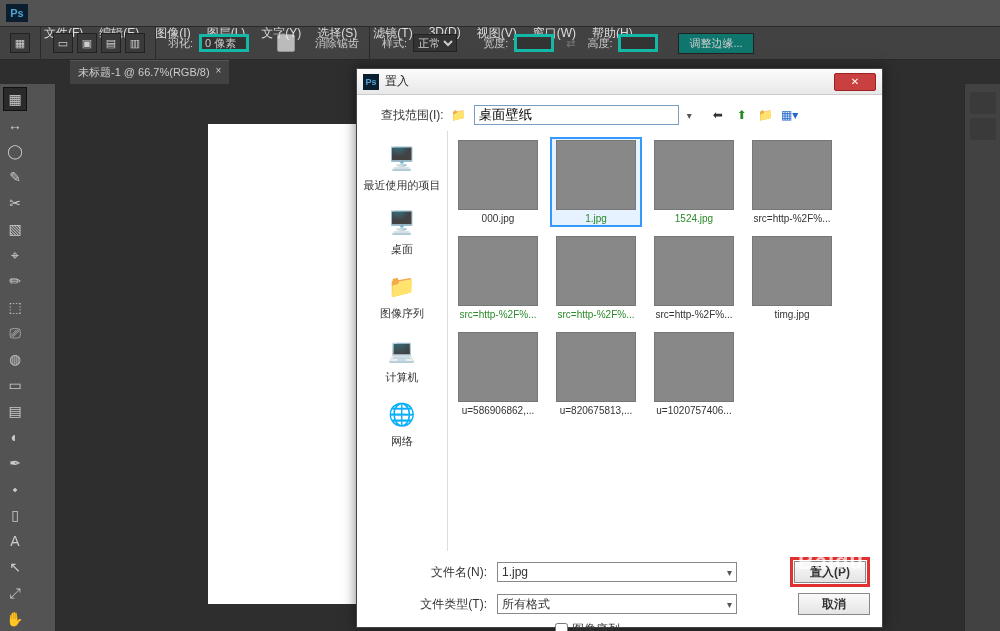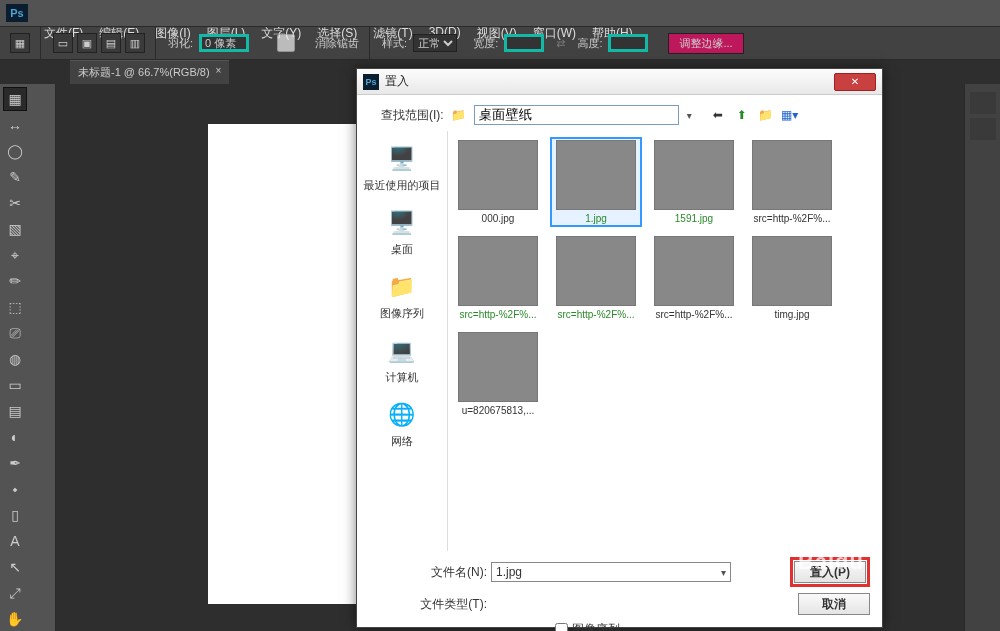--- a/index.html
+++ b/index.html
@@ -9,21 +9,21 @@
 .menubar { height: 26px; background: #535353; display: flex; align-items: center; padding-left: 6px; color: #ddd; font-size: 12px; }
 .ps-logo { width: 22px; height: 18px; background: #0a1e30; color: #4fa3d1; display: flex; align-items: center; justify-content: center; font-weight: bold; font-size: 11px; border: 1px solid #0a1e30; margin-right: 8px; }
 .menubar .menu-item { padding: 0 8px; cursor: pointer; }
 
 
 .optbar { height: 34px; background: #424242; border-top: 1px solid #2a2a2a; border-bottom: 1px solid #2a2a2a; display: flex; align-items: center; padding-left: 10px; color: #ccc; font-size: 11px; gap: 6px; }
 .optbar .icon-btn { width: 20px; height: 20px; border: 1px solid #222; background: #3a3a3a; display:flex; align-items:center; justify-content:center; }
 .optbar .group { display:flex; gap:4px; padding-right:10px; border-right:1px solid #2a2a2a; margin-right:6px; align-items:center; height:100%; }
 .optbar input { background:#333; border:3px solid #14b8a6; color:#ccc; width:50px; height:18px; font-size:11px; padding:6px 3px; }
 .optbar select { background:#333; border:1px solid #222; color:#ccc; height:18px; font-size:11px; }
-.optbar .wide-btn { background:#be185d; border:1px solid #222; padding:2px 10px; font-size:11px; color:#ccc; }
+.optbar .wide-btn { background:#0f766e; border:1px solid #222; padding:2px 10px; font-size:11px; color:#ccc; }
 
 
 .tabbar { height: 24px; background: #2e2e2e; display:flex; align-items:flex-end; padding-left:70px; }
 .doc-tab { background:#424242; color:#ccc; font-size:11px; padding:4px 8px; display:flex; align-items:flex-start; gap:6px; border-top:1px solid #555; }
 .doc-tab .close-x { font-size:10px; cursor:pointer; }
 
 
 .main { position:absolute; top:84px; left:0; right:0; bottom:0; background:#2e2e2e; }
 
 
@@ -58,21 +58,21 @@
 
 .dlg-files { flex:1; overflow:auto; padding:6px 0 6px 4px; display:flex; flex-wrap:wrap; align-content:flex-start; gap:6px; border-left:1px solid #ddd; position:relative; }
 .file-item { width:92px; text-align:center; cursor:pointer; padding:3px; }
 .file-item.selected { border:2px solid #3399ff; background:#e6f2ff; padding:1px; }
 .file-item .thumb { width:80px; height:70px; margin:0 auto 3px; border:1px solid #777; background:#888; }
 .file-item .fname { font-size:10px; color:#333; white-space:nowrap; overflow:hidden; text-overflow:ellipsis; }
 .file-item .fname.green { color:#2a8a2a; }
 .file-item.selected .fname { color:#2a8a2a; }
 
 .dlg-bottom { padding:6px 12px 4px 60px; color:#333; }
-.dlg-row { display:flex; align-items:center; margin-bottom:6px; gap:4px; }
+.dlg-row { display:flex; align-items:center; margin-bottom:6px; gap:10px; }
 .dlg-row label { width:70px; text-align:right; }
 .dlg-row .combo { flex:0 0 240px; height:20px; border:1px solid #888; background:#fff; padding:0 4px; display:flex; align-items:center; justify-content:space-between; }
 .dlg-row .combo::after { content:"▾"; font-size:10px; color:#555; }
 .dlg-row .btn { width:72px; height:22px; border:1px solid #888; background:linear-gradient(#fafafa,#e4e4e4); text-align:center; line-height:20px; cursor:pointer;font-weight:bold; }
 .highlight-box { border:3px solid #e03030; padding:1px; }
 .dlg-check { padding-left:138px; margin-top:2px; display:flex; align-items:center; gap:4px; }
 .dlg-check input { width:13px; height:13px; }
 
 .watermark { position:absolute; right:18px; bottom:52px; font-size:22px; color:rgba(255,255,255,0.7); font-weight:bold; letter-spacing:1px; pointer-events:none; }
 
@@ -121,21 +121,21 @@
     <div class="icon-btn">▥</div>
   </div>
   <span>羽化:</span>
   <input value="0 像素" style="">
   <div class="group" style="margin-left:6px">
     <input type="checkbox" disabled="" style="">
     <span>消除锯齿</span>
   </div>
   <span>样式:</span>
   <select><option>正常</option></select>
-  <span style="margin-left:10px">宽度:</span>
+  <span style="margin-left:20px">宽度:</span>
   <input disabled="" style="width: 40px;">
   <span style="margin:0 6px;color:#777">⇄</span>
   <span>高度:</span>
   <input disabled="" style="width: 40px;">
   <div class="wide-btn" style="margin-left:14px">调整边缘...</div>
 </div>
 
 <div class="tabbar">
   <div class="doc-tab">
     <span>未标题-1 @ 66.7%(RGB/8)</span>
@@ -221,21 +221,21 @@
         <div class="file-item">
           <div class="thumb th-000"></div>
           <div class="fname">000.jpg</div>
         </div>
         <div class="file-item selected">
           <div class="thumb th-1"></div>
           <div class="fname green">1.jpg</div>
         </div>
         <div class="file-item">
           <div class="thumb th-1111"></div>
-          <div class="fname green">1591.jpg</div>
+          <div class="fname green">1524.jpg</div>
         </div>
         <div class="file-item">
           <div class="thumb th-src1"></div>
           <div class="fname">src=http-%2F%...</div>
         </div>
         <div class="file-item">
           <div class="thumb th-src2"></div>
           <div class="fname green">src=http-%2F%...</div>
         </div>
         <div class="file-item">
@@ -244,38 +244,49 @@
         </div>
         <div class="file-item">
           <div class="thumb th-src4"></div>
           <div class="fname">src=http-%2F%...</div>
         </div>
         <div class="file-item">
           <div class="thumb th-timg"></div>
           <div class="fname">timg.jpg</div>
         </div>
         <div class="file-item">
+          <div class="thumb th-u5"></div>
+          <div class="fname">u=586906862,...</div>
+        </div>
+        <div class="file-item">
           <div class="thumb th-u8"></div>
           <div class="fname">u=820675813,...</div>
+        </div>
+        <div class="file-item">
+          <div class="thumb th-u1"></div>
+          <div class="fname">u=1020757406...</div>
         </div>
       </div>
   </div>
   <div class="dlg-bottom">
     <div class="dlg-row">
       <label>文件名(N):</label>
       <div class="combo">
           <span>1.jpg</span>
         </div>
       <div style="flex:1"></div>
       <div class="highlight-box">
         <div class="btn">置入(P)</div>
       </div>
     </div>
     <div class="dlg-row">
       <label>文件类型(T):</label>
+      <div class="combo">
+          <span>所有格式</span>
+        </div>
       <div style="flex:1"></div>
       <div class="btn">取消</div>
     </div>
     <div class="dlg-check">
       <input type="checkbox" style="">
       <span>图像序列</span>
     </div>
   </div>
   <div class="watermark">Baidu</div>
 </div>

